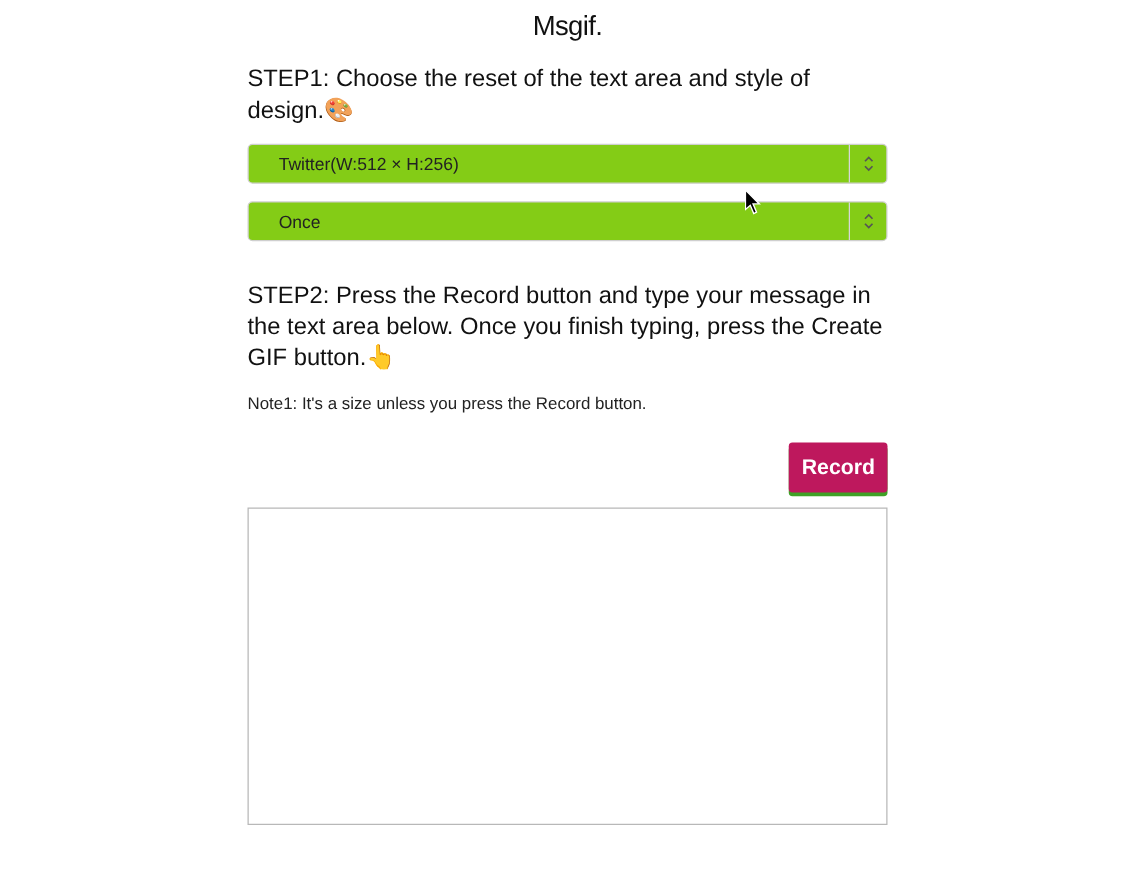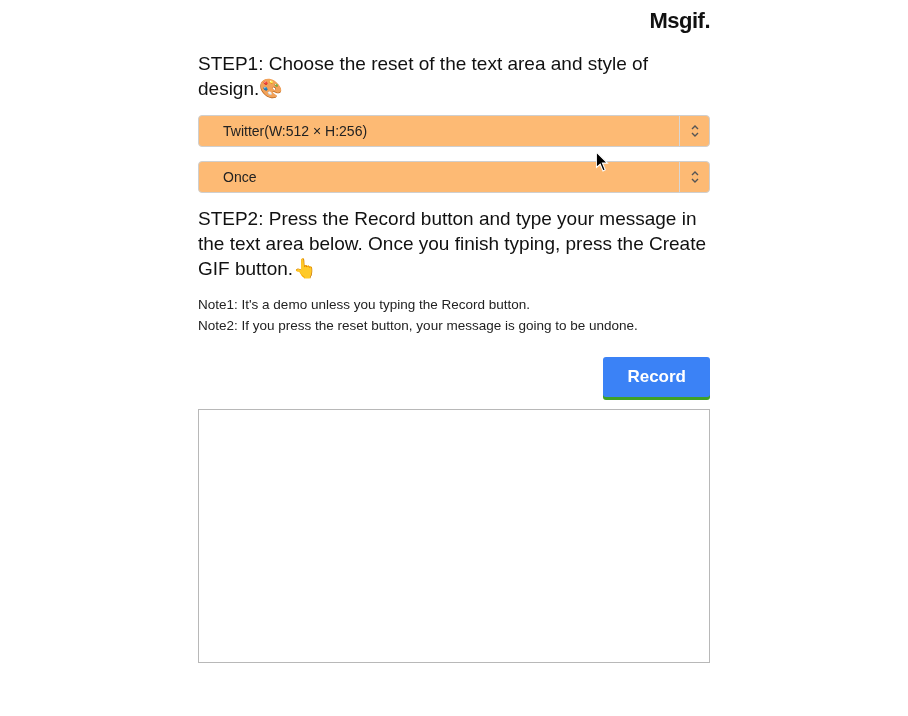--- a/index.html
+++ b/index.html
@@ -13,44 +13,44 @@
       color: #111;
       width: 908px;
       height: 716px;
       overflow: hidden;
     }
     .container {
       width: 512px;
       margin: 0 auto;
     }
     .logo {
-      text-align: right;
+      text-align: center;
       font-size: 22px;
-      font-weight: 700;
+      font-weight: 400;
       padding-top: 8px;
       padding-bottom: 4px;
       letter-spacing: -0.5px;
     }
     .step-heading {
       font-size: 19px;
       font-weight: 500;
       line-height: 1.3;
       margin-top: 14px;
       margin-bottom: 14px;
     }
     .emoji {
       display: inline;
     }
     .select-wrap {
       position: relative;
       width: 100%;
       height: 32px;
       border: 1px solid #cfcfcf;
       border-radius: 4px;
-      background: #fdba74;
+      background: #84cc16;
       margin-bottom: 14px;
       display: flex;
       align-items: center;
     }
     .select-value {
       flex: 1;
       padding-left: 24px;
       font-size: 14px;
       color: #222;
       font-weight: 400;
@@ -63,42 +63,42 @@
       align-items: center;
       justify-content: center;
       position: relative;
     }
     .select-arrows svg {
       width: 10px;
       height: 14px;
       stroke: #555;
     }
     .step2-heading {
-      margin-top: 14px;
+      margin-top: 32px;
     }
     .note-line {
       font-size: 13.5px;
       color: #222;
       line-height: 1.55;
       font-weight: 400;
     }
     .record-row {
       display: flex;
       justify-content: flex-end;
       margin-top: 20px;
       margin-bottom: 12px;
     }
     .record-btn {
-      background: #3b82f6;
+      background: #be185d;
       color: #fff;
       font-size: 17px;
       font-weight: 600;
       border: none;
       border-radius: 3px;
-      padding: 10px 24px;
+      padding: 10px 10px;
       box-shadow: 0 3px 0 #3fa126;
       cursor: pointer;
     }
     .text-area {
       width: 100%;
       height: 254px;
       border: 1px solid #b8b8b8;
       background: #fff;
     }
     .cursor {
@@ -139,22 +139,21 @@
         <polyline points="2,5 5,2 8,5"></polyline>
         <polyline points="2,9 5,12 8,9"></polyline>
       </svg>
     </div>
   </div>
 
   <div class="step-heading step2-heading">
     <span>STEP2: Press the Record button and type your message in the text area below. Once you finish typing, press the Create GIF button.</span><span class="emoji">👆</span>
   </div>
 
-  <div class="note-line">Note1: It's a demo unless you typing the Record button.</div>
-  <div class="note-line">Note2: If you press the reset button, your message is going to be undone.</div>
+  <div class="note-line">Note1: It's a size unless you press the Record button.</div>
 
   <div class="record-row">
     <button class="record-btn">Record</button>
   </div>
 
   <div class="text-area"></div>
 
 </div>
 
 <svg class="cursor" viewBox="0 0 12 18">

